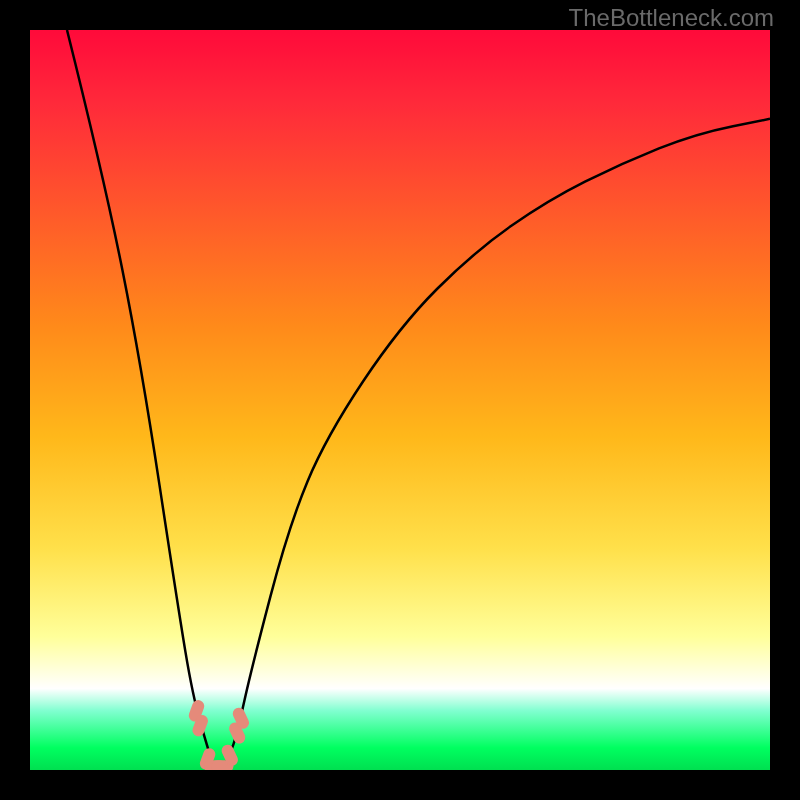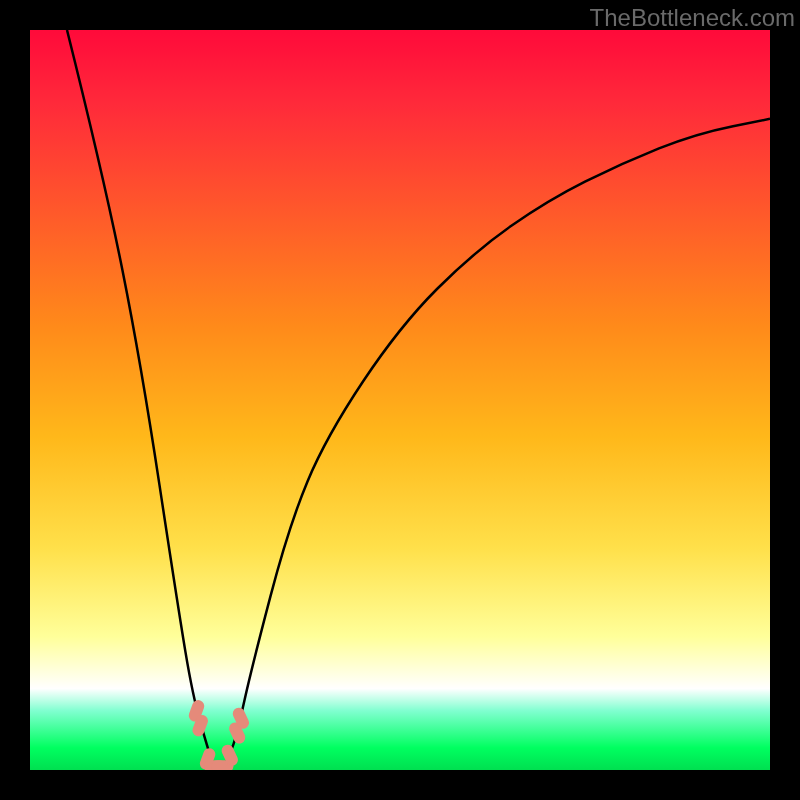--- a/index.html
+++ b/index.html
@@ -26,21 +26,21 @@
       #ffe04a 70%,
       #ffff9a 82%,
       #ffffff 89%,
       #80ffd0 92%,
       #00ff60 97%,
       #00df50 100%);
   }
   .watermark {
     position: absolute;
     top: 4px;
-    right: 5px;
+    right: 26px;
     color: #6a6a6a;
     font-size: 24px;
     user-select: none;
   }
   svg {
     position: absolute;
     left: 30px;
     top: 30px;
   }
 </style>

